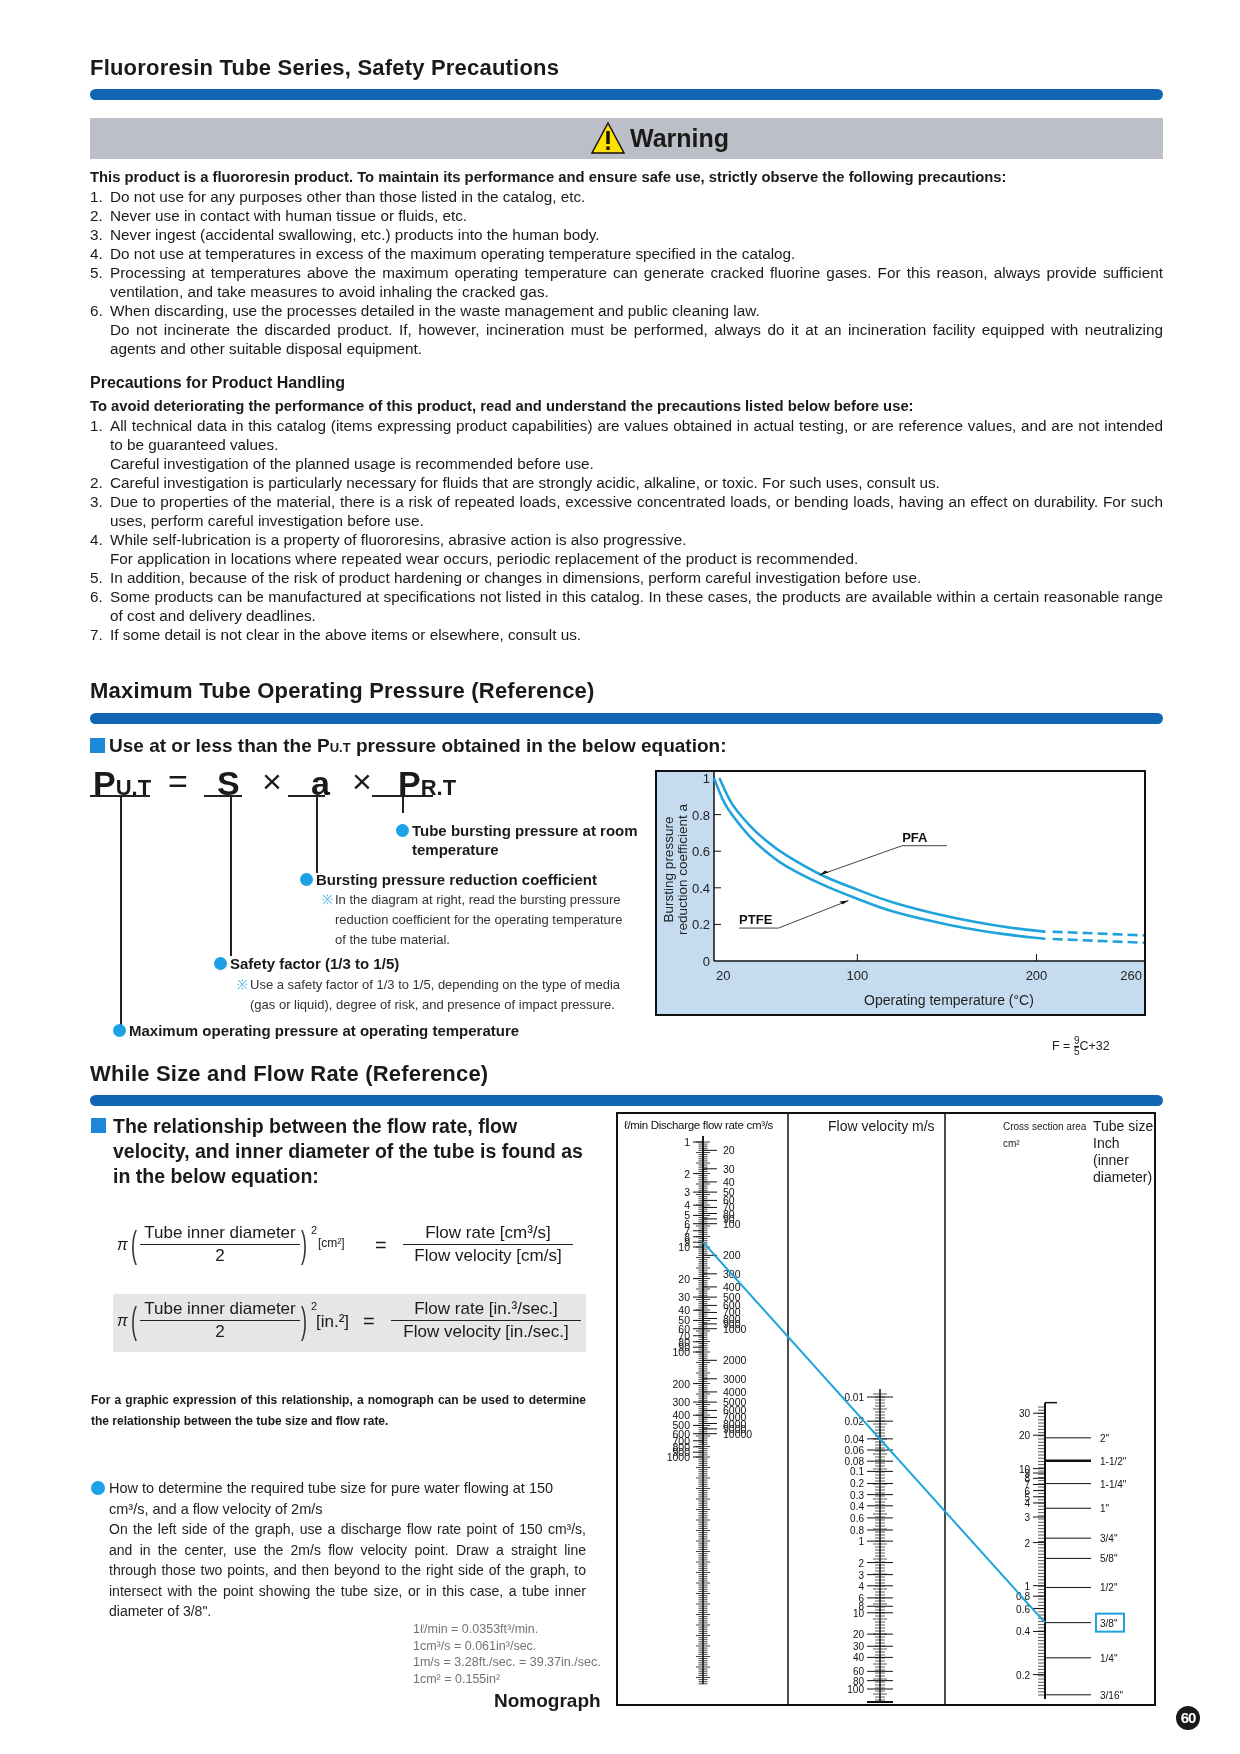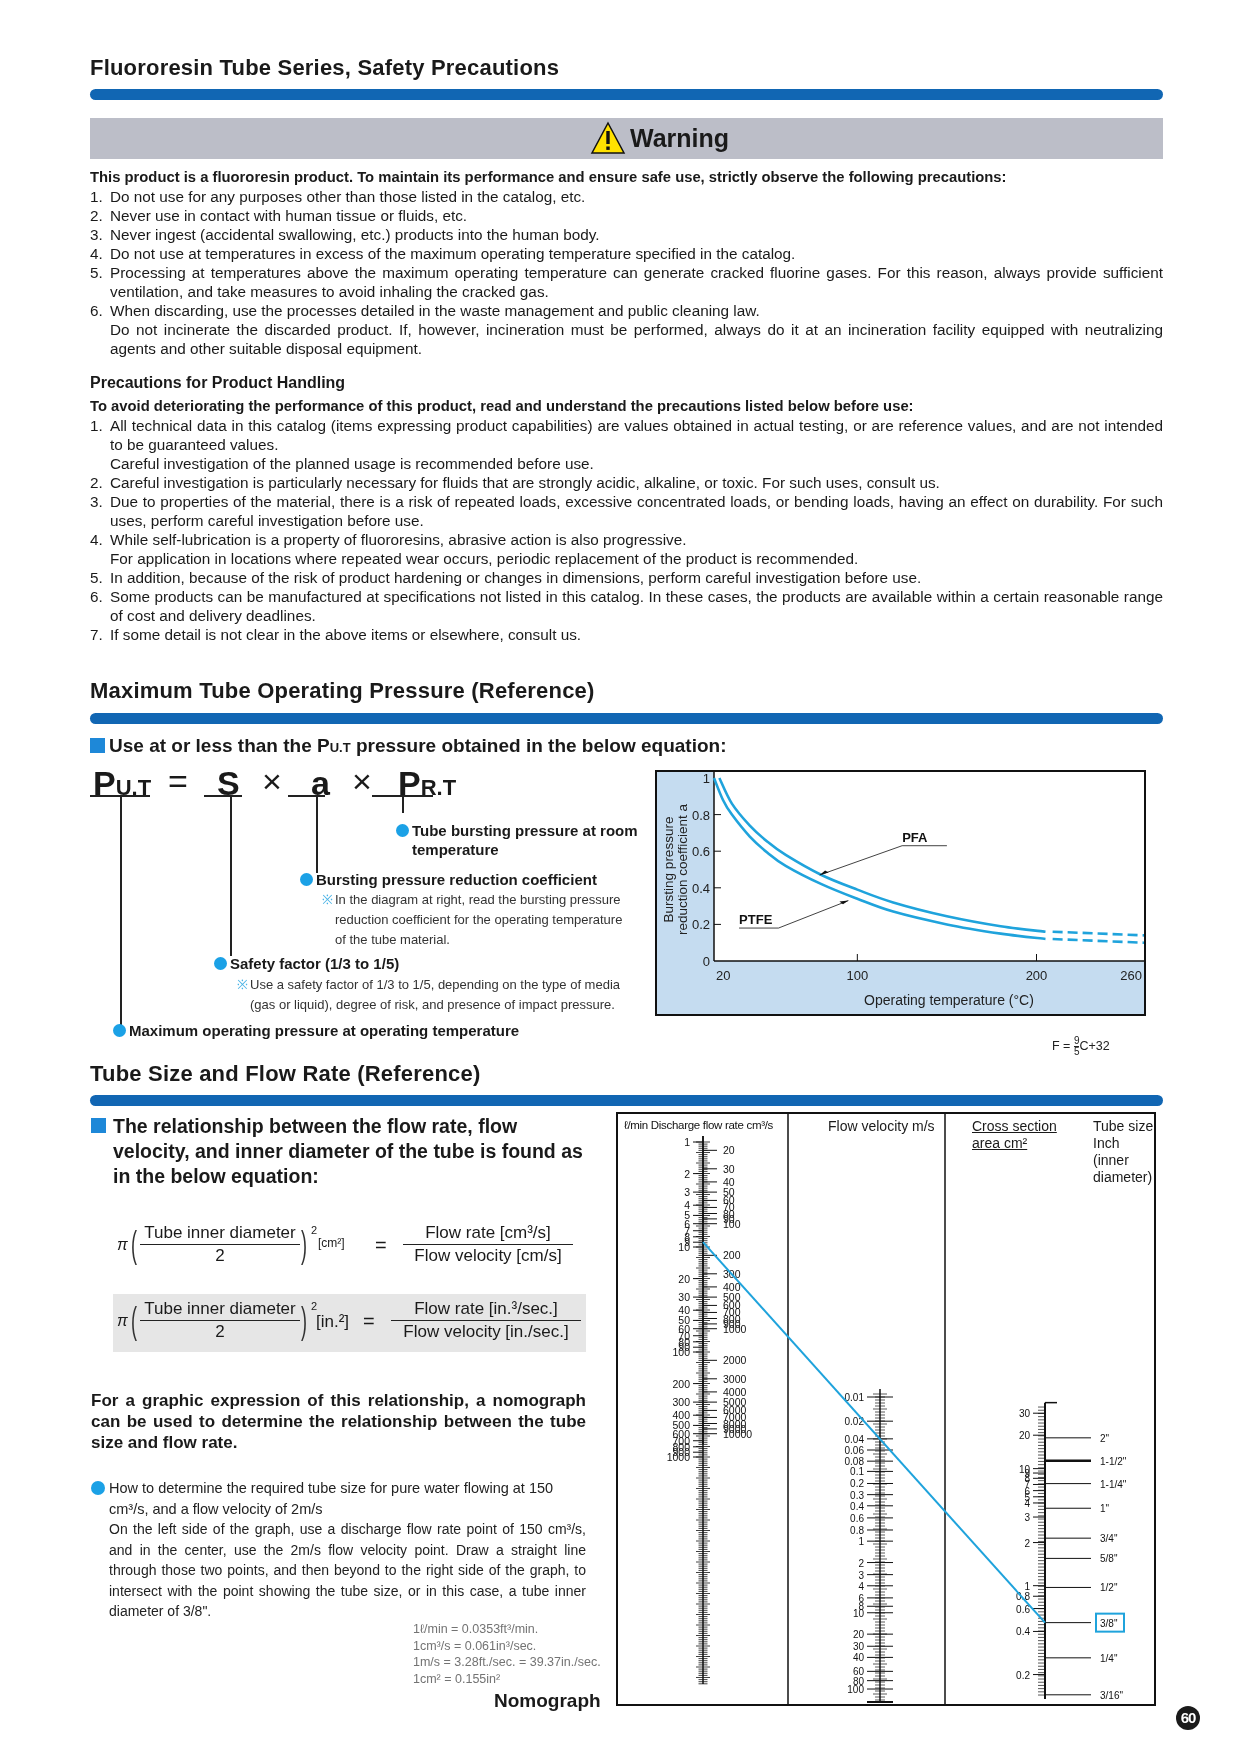--- a/index.html
+++ b/index.html
@@ -150,21 +150,21 @@
       <line x1="82.08333333333333" y1="156.06" x2="121.5" y2="156.06" stroke="#111" stroke-width="0.8"></line>
       <line x1="121.5" y1="156.06" x2="191.375" y2="128.61" stroke="#111" stroke-width="0.8"></line>
       <polygon points="191.375,128.61,182.41666666666669,129.525,186,132.27" fill="#111"></polygon>
     </svg>
 </div>
 <div class="abs" style="left:1052px;top:1036px;font-size:12.5px;color:#222;">
   <span>F =</span>
   <span style="display:inline-block;vertical-align:middle;text-align:center;font-size:10px;line-height:10px;"><span style="display:block;border-bottom:1px solid #222">9</span><span style="display:block">5</span></span><span>C+32</span>
 </div>
 
-<div class="abs h1" style="left:90px;top:1061px;">Tube Size and Flow Rate (Reference)</div>
+<div class="abs h1" style="left:90px;top:1061px;">While Size and Flow Rate (Reference)</div>
 <div class="bar" style="top:1095px;"></div>
 
 <div class="abs" style="left:91px;top:1114px;width:497px;font-size:19.5px;font-weight:bold;line-height:25px;">
   <span class="blue-sq" style="position:absolute;left:0;top:4px;"></span>
   <div style="padding-left:22px;">The relationship between the flow rate, flow velocity, and inner diameter of the tube is found as in the below equation:</div>
 </div>
 
 <div class="abs" style="left:113px;top:1222px;width:480px;height:50px;">
   <span class="abs" style="left:4px;top:14px;font-size:16px;font-style:italic;">π</span>
   <span class="abs" style="left:15px;top:2px;font-size:36px;font-weight:100;color:#333;transform:scaleX(0.5);">(</span>
@@ -196,21 +196,21 @@
   <span class="abs" style="left:198px;top:6px;font-size:11px;">2</span>
   <span class="abs" style="left:203px;top:18px;font-size:17px;">[in.²]</span>
   <span class="abs" style="left:250px;top:16px;font-size:20px;">=</span>
   <div class="frac" style="left:278px;top:5px;width:190px;font-size:17px;">
       <div>Flow rate [in.³/sec.]</div>
       <div class="line"></div>
       <div>Flow velocity [in./sec.]</div>
     </div>
 </div>
 
-<div class="abs" style="left:91px;top:1390px;width:495px;font-size:17px;font-weight:bold;line-height:21px;text-align:justify;">For a graphic expression of this relationship, a nomograph can be used to determine the relationship between the tube size and flow rate.</div>
+<div class="abs" style="left:91px;top:1390px;width:495px;font-size:12px;font-weight:bold;line-height:21px;text-align:justify;">For a graphic expression of this relationship, a nomograph can be used to determine the relationship between the tube size and flow rate.</div>
 
 <div class="abs" style="left:91px;top:1478px;width:495px;font-size:14.5px;line-height:20.5px;color:#222;">
   <span class="dot" style="position:absolute;left:0;top:3px;width:14px;height:14px;"></span>
   <div style="padding-left:18px;">How to determine the required tube size for pure water flowing at 150 cm³/s, and a flow velocity of 2m/s</div>
   <div style="padding-left:18px;text-align:justify;font-size:14px;">On the left side of the graph, use a discharge flow rate point of 150 cm³/s, and in the center, use the 2m/s flow velocity point. Draw a straight line through those two points, and then beyond to the right side of the graph, to intersect with the point showing the tube size, or in this case, a tube inner diameter of 3/8".</div>
 </div>
 
 <div class="abs conv" style="left:413px;top:1621px;" id="conv-list">
     <div>1ℓ/min = 0.0353ft³/min.</div>
     <div>1cm³/s = 0.061in³/sec.</div>
@@ -893,17 +893,17 @@
       <text x="482" y="512.64" font-size="10" text-anchor="start" fill="#111" font-family="Liberation Sans, sans-serif">3/8"</text>
       <line x1="427" y1="543.84" x2="473" y2="543.84" stroke="#111" stroke-width="1"></line>
       <text x="482" y="547.84" font-size="10" text-anchor="start" fill="#111" font-family="Liberation Sans, sans-serif">1/4"</text>
       <line x1="427" y1="580.8" x2="473" y2="580.8" stroke="#111" stroke-width="1"></line>
       <text x="482" y="584.8" font-size="10" text-anchor="start" fill="#111" font-family="Liberation Sans, sans-serif">3/16"</text>
       <rect x="478" y="499.64" width="28" height="18" fill="none" stroke="#1fa3dc" stroke-width="2"></rect>
       <line x1="85" y1="128.19455148183718" x2="427" y2="508.64" stroke="#1fa3dc" stroke-width="2"></line>
     </svg>
   <div class="abs nlabel" style="left:6px;top:5px;font-size:11.5px;letter-spacing:-0.3px;">ℓ/min  Discharge flow rate  cm³/s</div>
   <div class="abs" style="left:210px;top:4px;font-size:14px;">Flow velocity  m/s</div>
-  <div class="abs" style="left:354px;top:4px;width:95px;font-size:14px;line-height:17px;text-decoration:underline;">Cross section area cm²</div>
+  <div class="abs" style="left:385px;top:4px;width:95px;font-size:10px;line-height:17px;">Cross section area cm²</div>
   <div class="abs" style="left:475px;top:4px;width:62px;font-size:14px;line-height:17px;">Tube size Inch (inner diameter)</div>
 </div>
 
 <div class="pagenum">60</div>
 
 </body></html>

